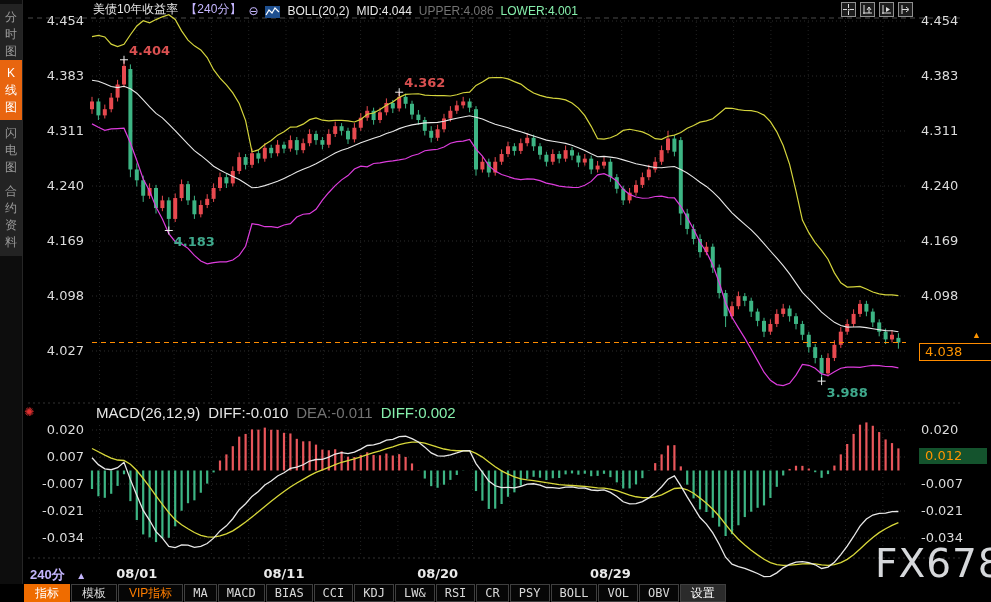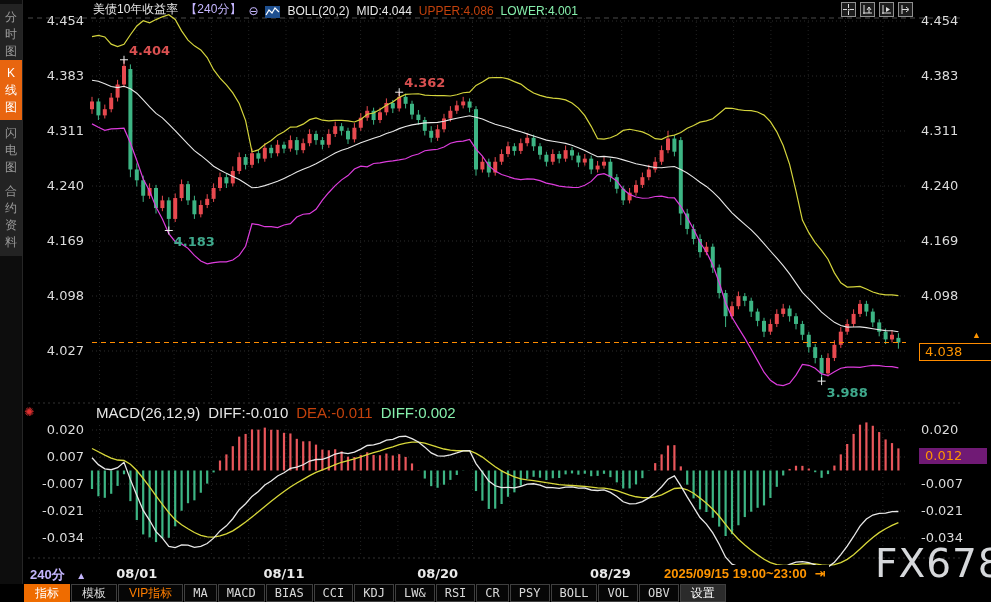--- a/index.html
+++ b/index.html
@@ -12,21 +12,21 @@
   .side-tab{position:absolute;left:0;width:22px;background:#232323;color:#9a9a9a;
             font-size:12px;text-align:center;padding:5px 0;cursor:pointer;}
   .side-tab div{line-height:17px;}
   .side-tab.active{background:#e8650f;color:#fff;}
   
   #header{position:absolute;left:22px;top:0;width:969px;height:18px;z-index:4;
           display:flex;align-items:flex-end;font-size:12px;color:#e6e6e6;}
   #header .pad{width:64px;}
   #header span{margin-right:7px;white-space:nowrap;}
   .orange{color:#c4b5fd;}
-  .yellow{color:#c2410c;}
+  .yellow{color:#737373;}
   .magenta{color:#86efac;}
   .icon-box{width:13px;height:13px;border:1px solid #8f8f8f;background:#1c1c1c;
             display:inline-flex;align-items:center;justify-content:center;margin-left:4px;}
   #hdr-icons{position:absolute;right:78px;top:2px;display:flex;z-index:5;}
   .kicon{display:inline-block;width:15px;height:12px;margin-right:6px;}
   
   .ylab{position:absolute;width:58px;text-align:right;font-size:13px;color:#dcdcdc;z-index:2;
         font-family:"DejaVu Sans",sans-serif;}
   .ylab.right{text-align:left;width:64px;}
   
@@ -36,21 +36,21 @@
   #macd-header span{margin-right:8px;white-space:nowrap;}
   #macd-marker{position:absolute;left:24px;top:405px;color:#e03030;font-size:12px;z-index:4;}
   
   .annot{position:absolute;font-size:13px;font-weight:bold;z-index:3;
          font-family:"DejaVu Sans",sans-serif;}
   #price-badge{position:absolute;left:919px;top:343px;width:68px;height:16px;z-index:4;
                background:#000;border:1px solid #ff8c00;color:#ff9500;font-size:13px;
                line-height:16px;padding-left:5px;font-family:"DejaVu Sans",sans-serif;}
   #price-badge-arrow{position:absolute;left:972px;top:330px;color:#ff9500;font-size:9px;z-index:5;}
   #macd-badge{position:absolute;left:919px;top:448px;width:62px;height:16px;z-index:4;
-              background:#701a75;color:#ff9500;font-size:13px;line-height:16px;padding-left:6px;
+              background:#14532d;color:#ff9500;font-size:13px;line-height:16px;padding-left:6px;
               font-family:"DejaVu Sans",sans-serif;}
   
   .datelab{position:absolute;top:566px;font-weight:bold;font-size:13px;color:#eaeaea;
            transform:translateX(-50%);z-index:3;font-family:"DejaVu Sans",sans-serif;}
   #period-lbl{position:absolute;left:30px;top:566px;z-index:3;font-size:13px;font-weight:bold;}
   #period-lbl .tri{font-size:10px;margin-left:8px;}
   #datetime{position:absolute;left:660px;top:565px;z-index:4;background:#000;color:#ff9500;
             font-size:13px;font-weight:bold;padding:1px 4px;white-space:nowrap;}
   #datetime .go{margin-left:4px;}
   #watermark{position:absolute;left:851px;top:541px;z-index:2;color:#e9ebee;font-size:39px;
@@ -664,24 +664,20 @@
   <div id="period-lbl">
     <span class="orange">240分</span>
     <span class="orange tri">▲</span>
   </div>
   <div id="dates">
       <div class="datelab" style="left: 136.8px;">08/01</div>
       <div class="datelab" style="left: 284px;">08/11</div>
       <div class="datelab" style="left: 437.6px;">08/20</div>
       <div class="datelab" style="left: 610.4px;">08/29</div>
     </div>
-  <div id="datetime">
-    <span>2025/09/15 19:00~23:00</span>
-    <span class="go">⇥</span>
-  </div>
   <div id="watermark">FX678</div>
 
   <div id="toolbar">
       <div class="tb-tab active">指标</div>
       <div class="tb-tab">模板</div>
       <div class="tb-tab vip">VIP指标</div>
       <div class="tb-tab mono">MA</div>
       <div class="tb-tab mono">MACD</div>
       <div class="tb-tab mono">BIAS</div>
       <div class="tb-tab mono">CCI</div>

